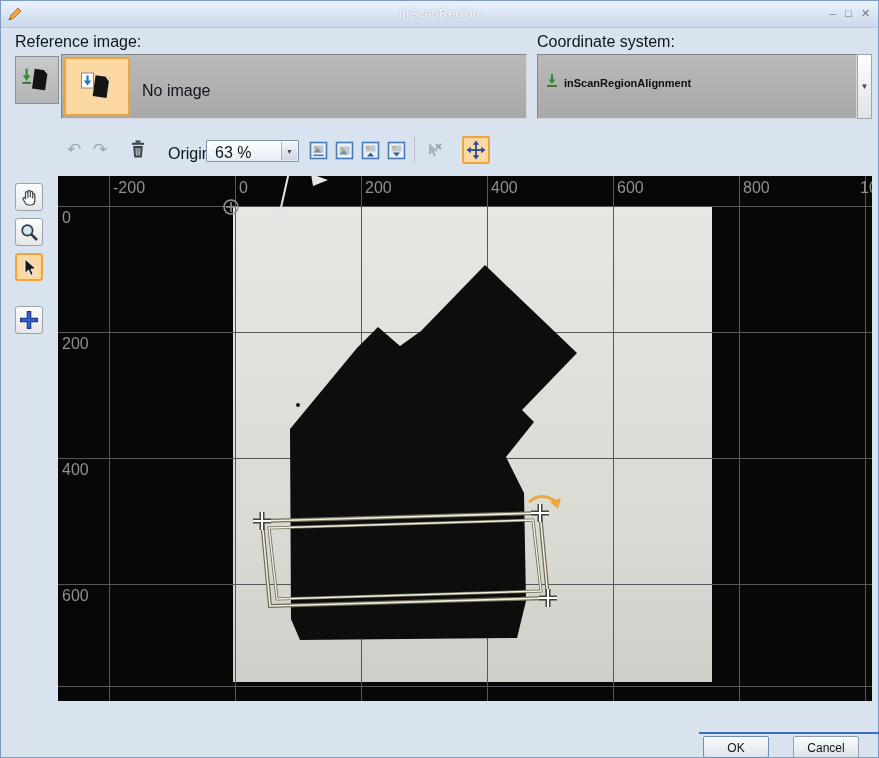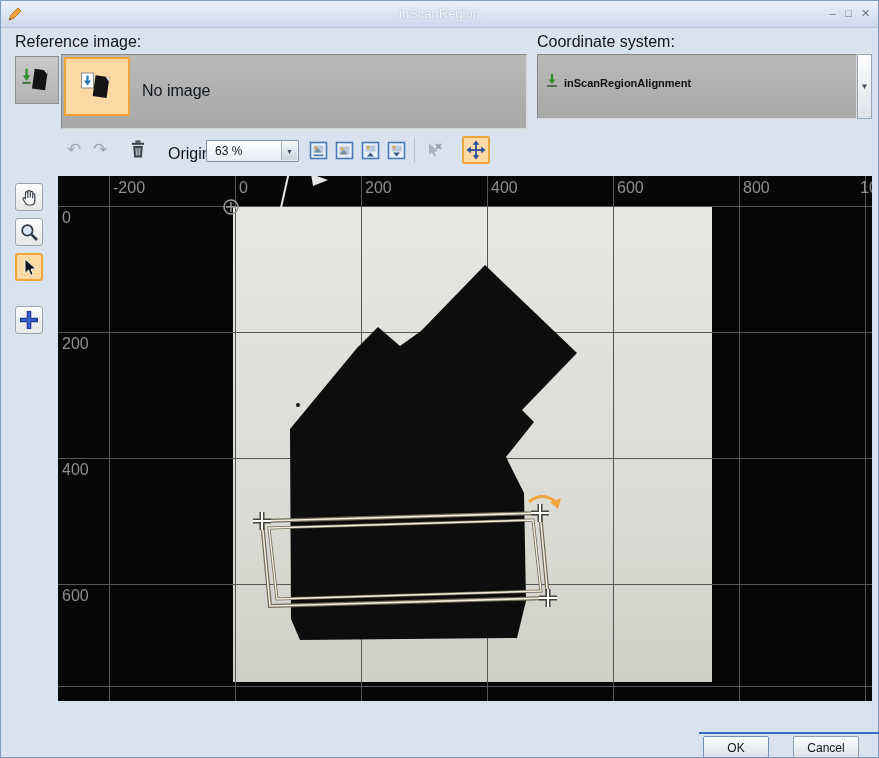--- a/index.html
+++ b/index.html
@@ -46,21 +46,21 @@
   }
   .toolbtn{
     width:22px;height:22px;display:flex;align-items:center;justify-content:center;
     box-sizing:border-box;border-radius:2px;
   }
   .glyph-disabled{font-size:17px;color:#9aa6b6;line-height:20px;}
   .combo{
     background:linear-gradient(#ffffff,#e7edf4);
     border:1px solid #7c93ad;box-sizing:border-box;border-radius:1px;
   }
-  .combo-text{position:absolute;left:8px;top:3px;font-size:12px;color:#14181e;}
+  .combo-text{position:absolute;left:8px;top:3px;font-size:16px;color:#14181e;}
   .combo-arrow{
     position:absolute;right:1px;top:1px;bottom:1px;width:15px;
     background:linear-gradient(#f2f6fa,#ccd6e2);
     border-left:1px solid #9fb0c2;
     display:flex;align-items:center;justify-content:center;
     font-size:7px;color:#3a4654;
   }
   .sep{width:1px;background:#b6c0cc;}
   .sidebtn{
     position:absolute;left:14px;width:28px;height:28px;box-sizing:border-box;
@@ -109,21 +109,21 @@
       <g transform="rotate(8 21 18)">
         <rect x="14" y="7" width="14" height="21" fill="#141414"></rect>
         <polygon points="24,7 28,7 28,11" fill="#e8e8e8"></polygon>
       </g>
       <line x1="7" y1="6" x2="7" y2="14" stroke="#2f8f2f" stroke-width="2.4"></line>
       <polygon points="3,13 11,13 7,19" fill="#2f8f2f"></polygon>
       <line x1="2.5" y1="21" x2="11.5" y2="21" stroke="#3a6a3a" stroke-width="2"></line>
     </svg>
   </div>
 
-  <div class="abs panel" style="left:60px;top:53px;width:466px;height:75px">
+  <div class="abs panel" style="left:60px;top:53px;width:466px;height:65px">
     <div class="abs thumb thumb-selected" style="left:2px;top:2px;width:66px;height:59px">
       <svg width="36" height="36" viewBox="0 0 36 36">
         <g transform="rotate(8 21 18)">
           <rect x="15" y="7" width="14" height="21" fill="#141414"></rect>
           <polygon points="25,7 29,7 29,11" fill="#e8e8e8"></polygon>
         </g>
         <rect x="2.5" y="4" width="12" height="15" fill="#ffffff" stroke="#8a8a8a" stroke-width="1"></rect>
         <line x1="8.5" y1="6.5" x2="8.5" y2="12" stroke="#2878b8" stroke-width="2.2"></line>
         <polygon points="4.8,11.5 12.2,11.5 8.5,16.5" fill="#2878b8"></polygon>
       </svg>

